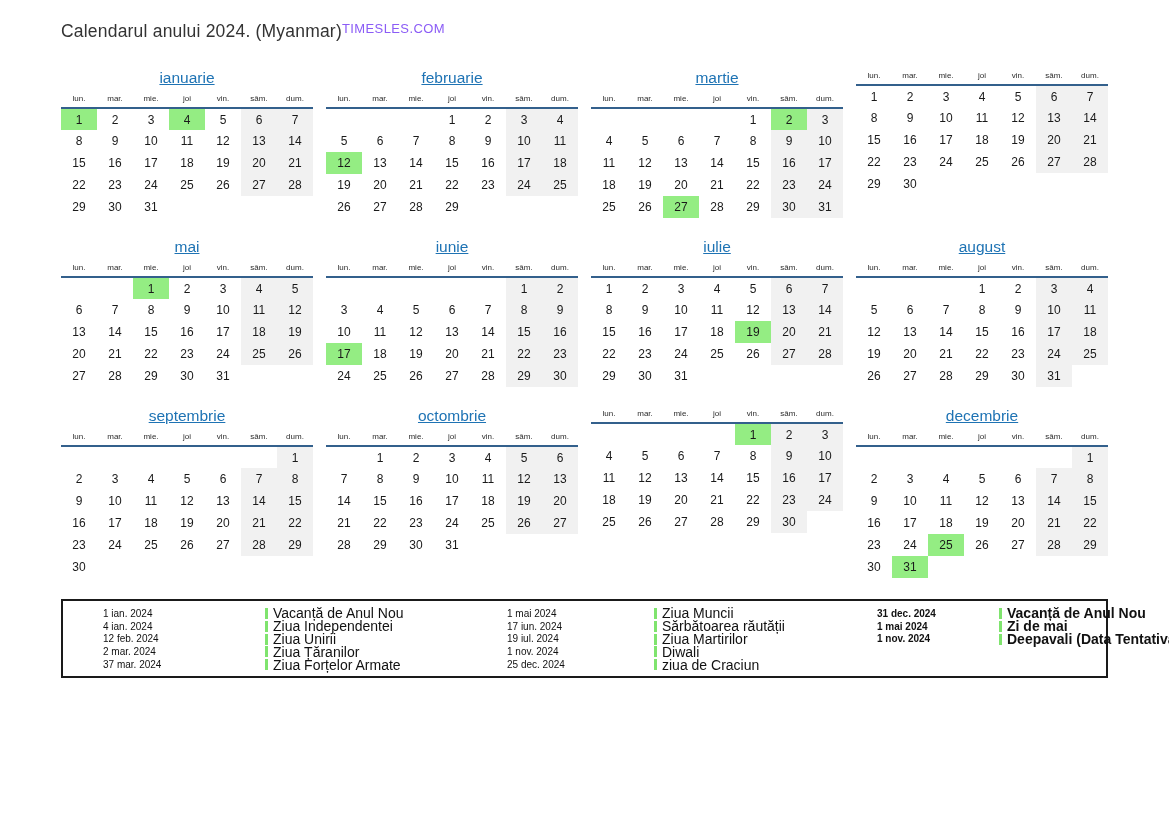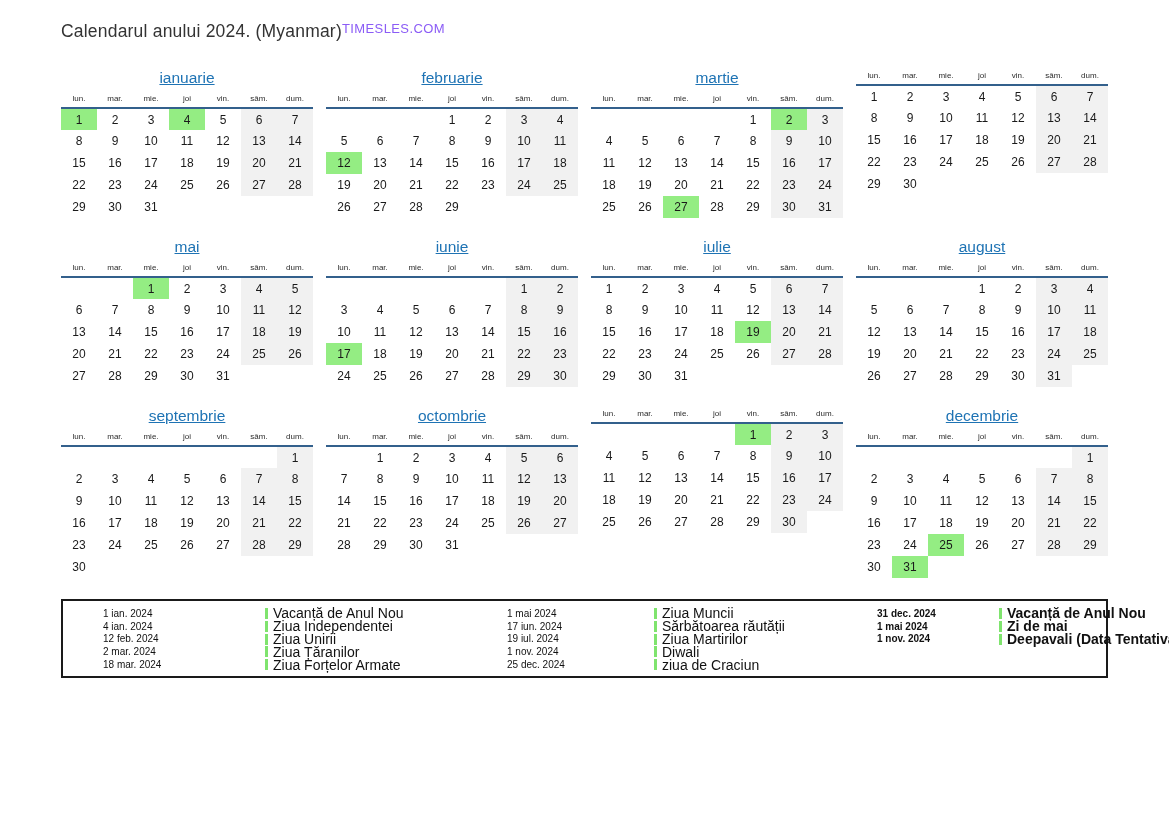--- a/index.html
+++ b/index.html
@@ -849,21 +849,21 @@
         <div class="legend-date">12 feb. 2024</div>
         <div class="legend-name">
           <span class="bar"></span>
           <span>Ziua Unirii</span>
         </div>
         <div class="legend-date">2 mar. 2024</div>
         <div class="legend-name">
           <span class="bar"></span>
           <span>Ziua Țăranilor</span>
         </div>
-        <div class="legend-date">18 mar. 2024</div>
+        <div class="legend-date">37 mar. 2024</div>
         <div class="legend-name">
           <span class="bar"></span>
           <span>Ziua Forțelor Armate</span>
         </div>
       </div>
       <div class="legend-group g1">
         <div class="legend-date">1 mai 2024</div>
         <div class="legend-name">
           <span class="bar"></span>
           <span>Ziua Muncii</span>

